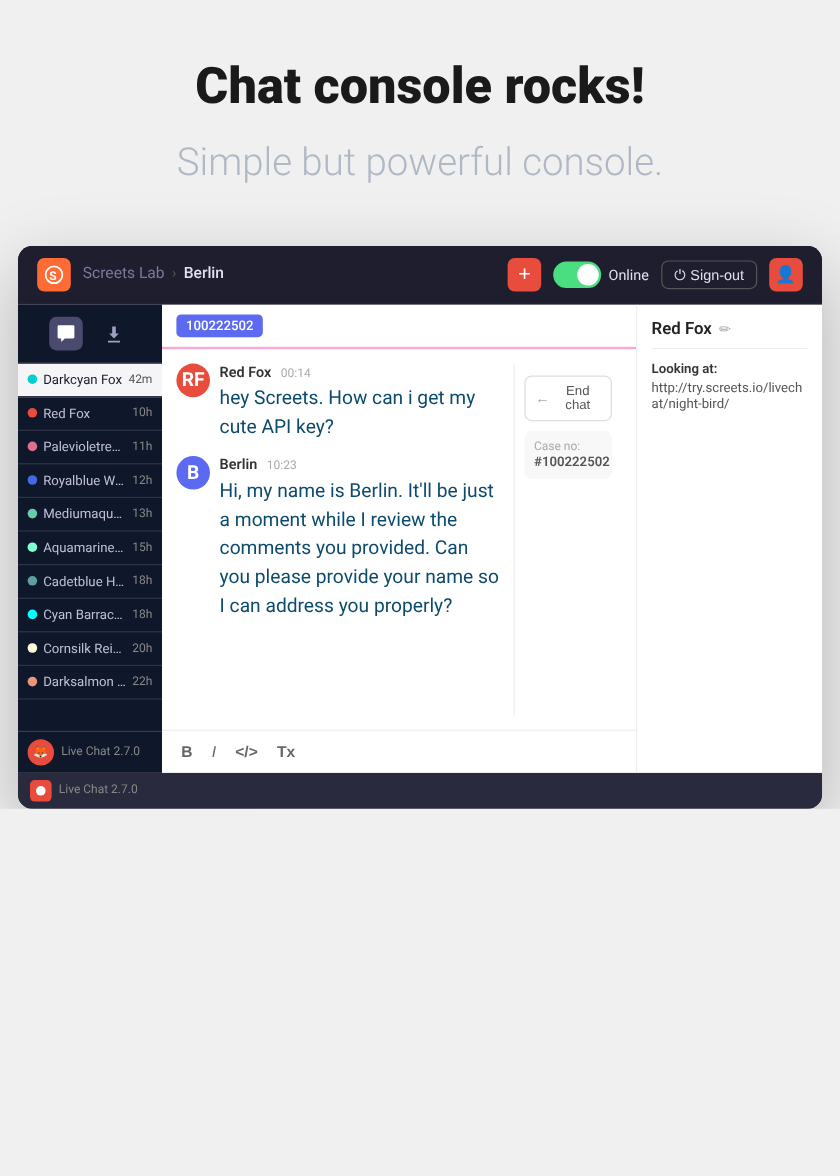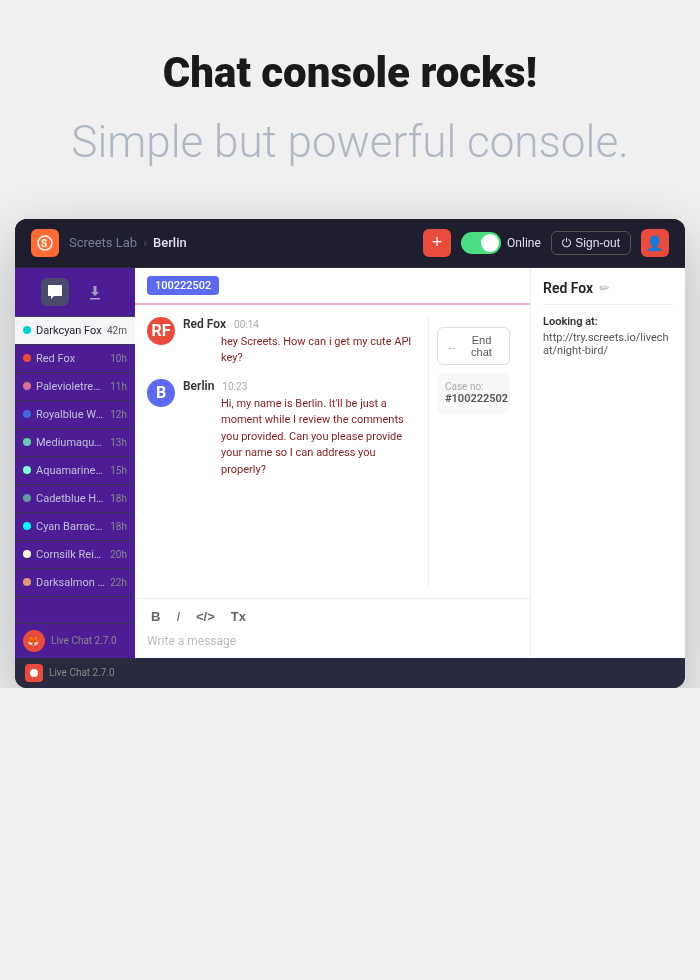--- a/index.html
+++ b/index.html
@@ -22,21 +22,21 @@
 
     .hero-title {
       font-size: 42px;
       font-weight: 900;
       color: #1a1a1a;
       line-height: 1.1;
       margin-bottom: 20px;
     }
 
     .hero-subtitle {
-      font-size: 44px;
+      font-size: 32px;
       font-weight: 300;
       color: #b0b8c5;
       line-height: 1.2;
     }
 
     .app-preview {
       width: 670px;
       background: #1e1e2e;
       border-radius: 12px;
       overflow: hidden;
@@ -171,21 +171,21 @@
     
     .main-content {
       display: flex;
       height: 390px;
       background: #f5f5f7;
     }
 
     
     .sidebar {
       width: 120px;
-      background: #4c1d95;
+      background: #0f172a;
       display: flex;
       flex-direction: column;
       flex-shrink: 0;
     }
 
     .sidebar-icons {
       display: flex;
       align-items: center;
       justify-content: center;
       gap: 12px;
@@ -367,24 +367,23 @@
       font-weight: 600;
       color: #333;
     }
 
     .message-time {
       font-size: 10px;
       color: #aaa;
     }
 
     .message-text {
-      font-size: 11px;
-      color: #7f1d1d;
+      font-size: 16px;
+      color: #0c4a6e;
       line-height: 1.5;
-      margin-left: 38px;
     }
 
     .chat-sidebar {
       width: 90px;
       border-left: 1px solid #eee;
       padding: 10px 8px;
       display: flex;
       flex-direction: column;
       gap: 8px;
       align-items: center;
@@ -705,21 +704,20 @@
         </div>
       </div>
 
       <div class="chat-toolbar">
         <div class="toolbar-buttons">
           <button class="toolbar-btn">B</button>
           <button class="toolbar-btn italic">I</button>
           <button class="toolbar-btn">&lt;/&gt;</button>
           <button class="toolbar-btn">Tx</button>
         </div>
-        <div class="message-input">Write a message</div>
       </div>
     </div>
 
     <div class="right-panel">
       <div class="panel-header">
         <span class="panel-title">Red Fox</span>
         <span class="edit-icon">✏</span>
       </div>
       <div class="panel-section">
         <label>Looking at:</label>

